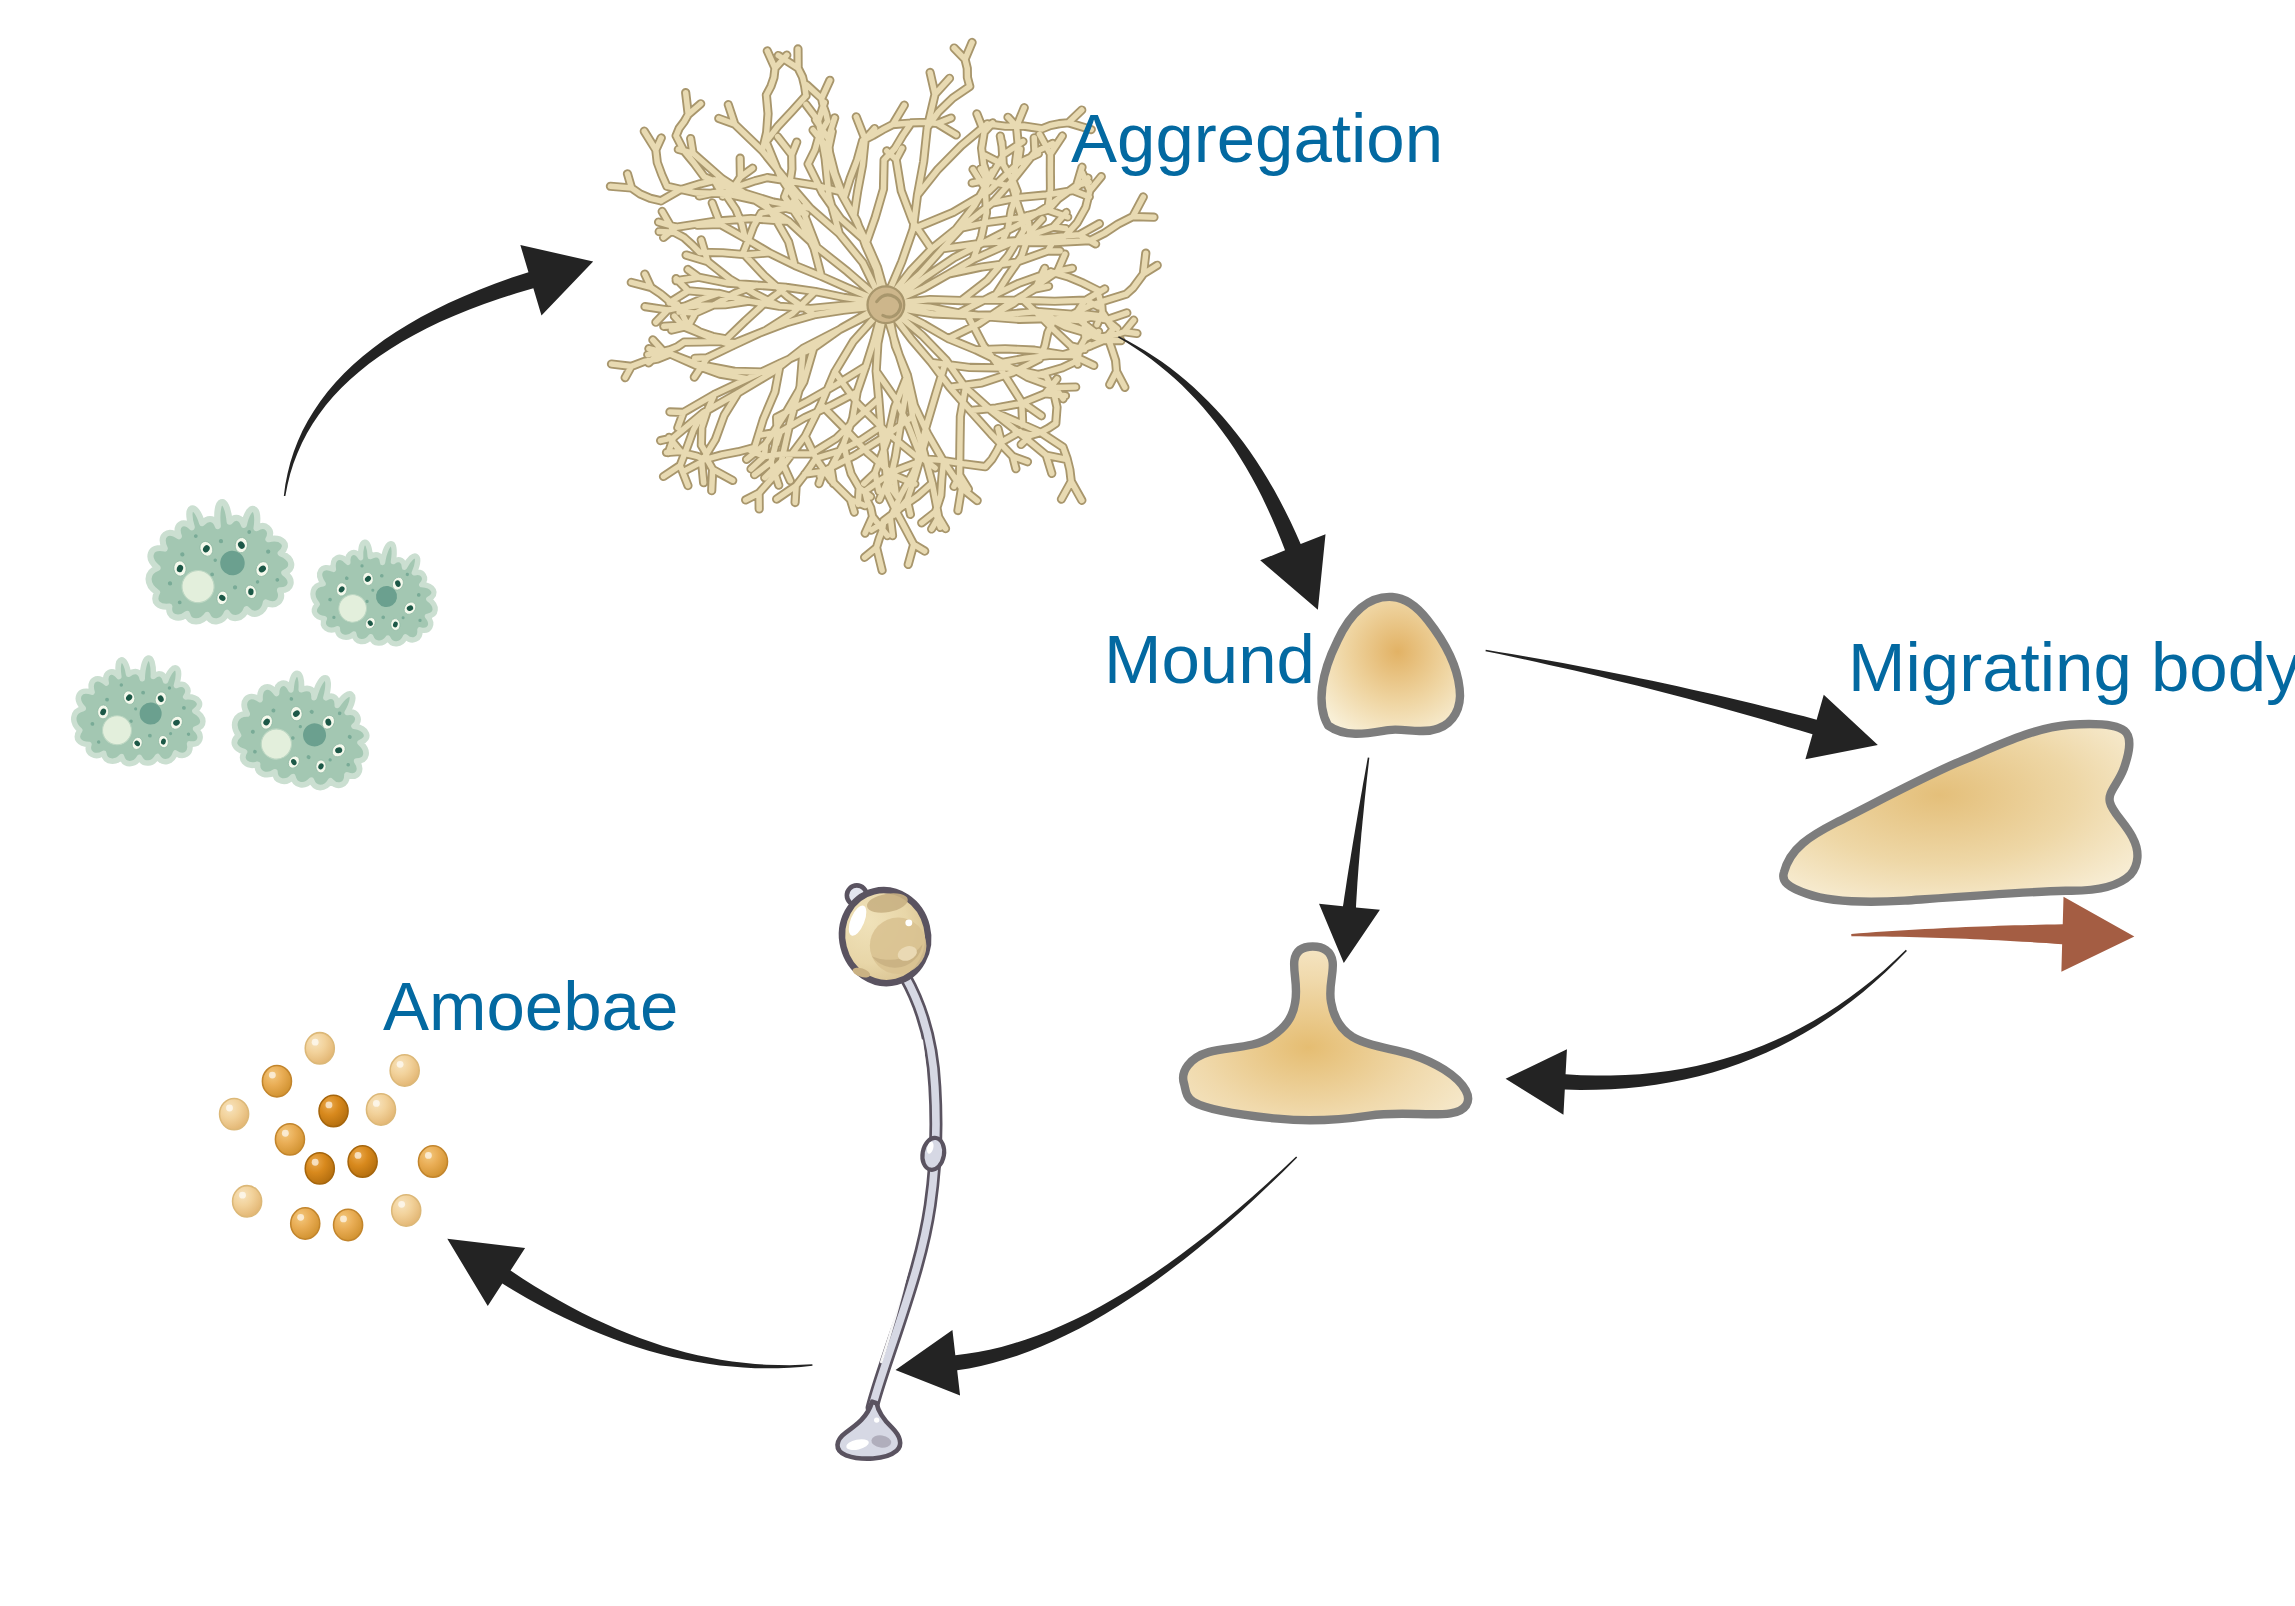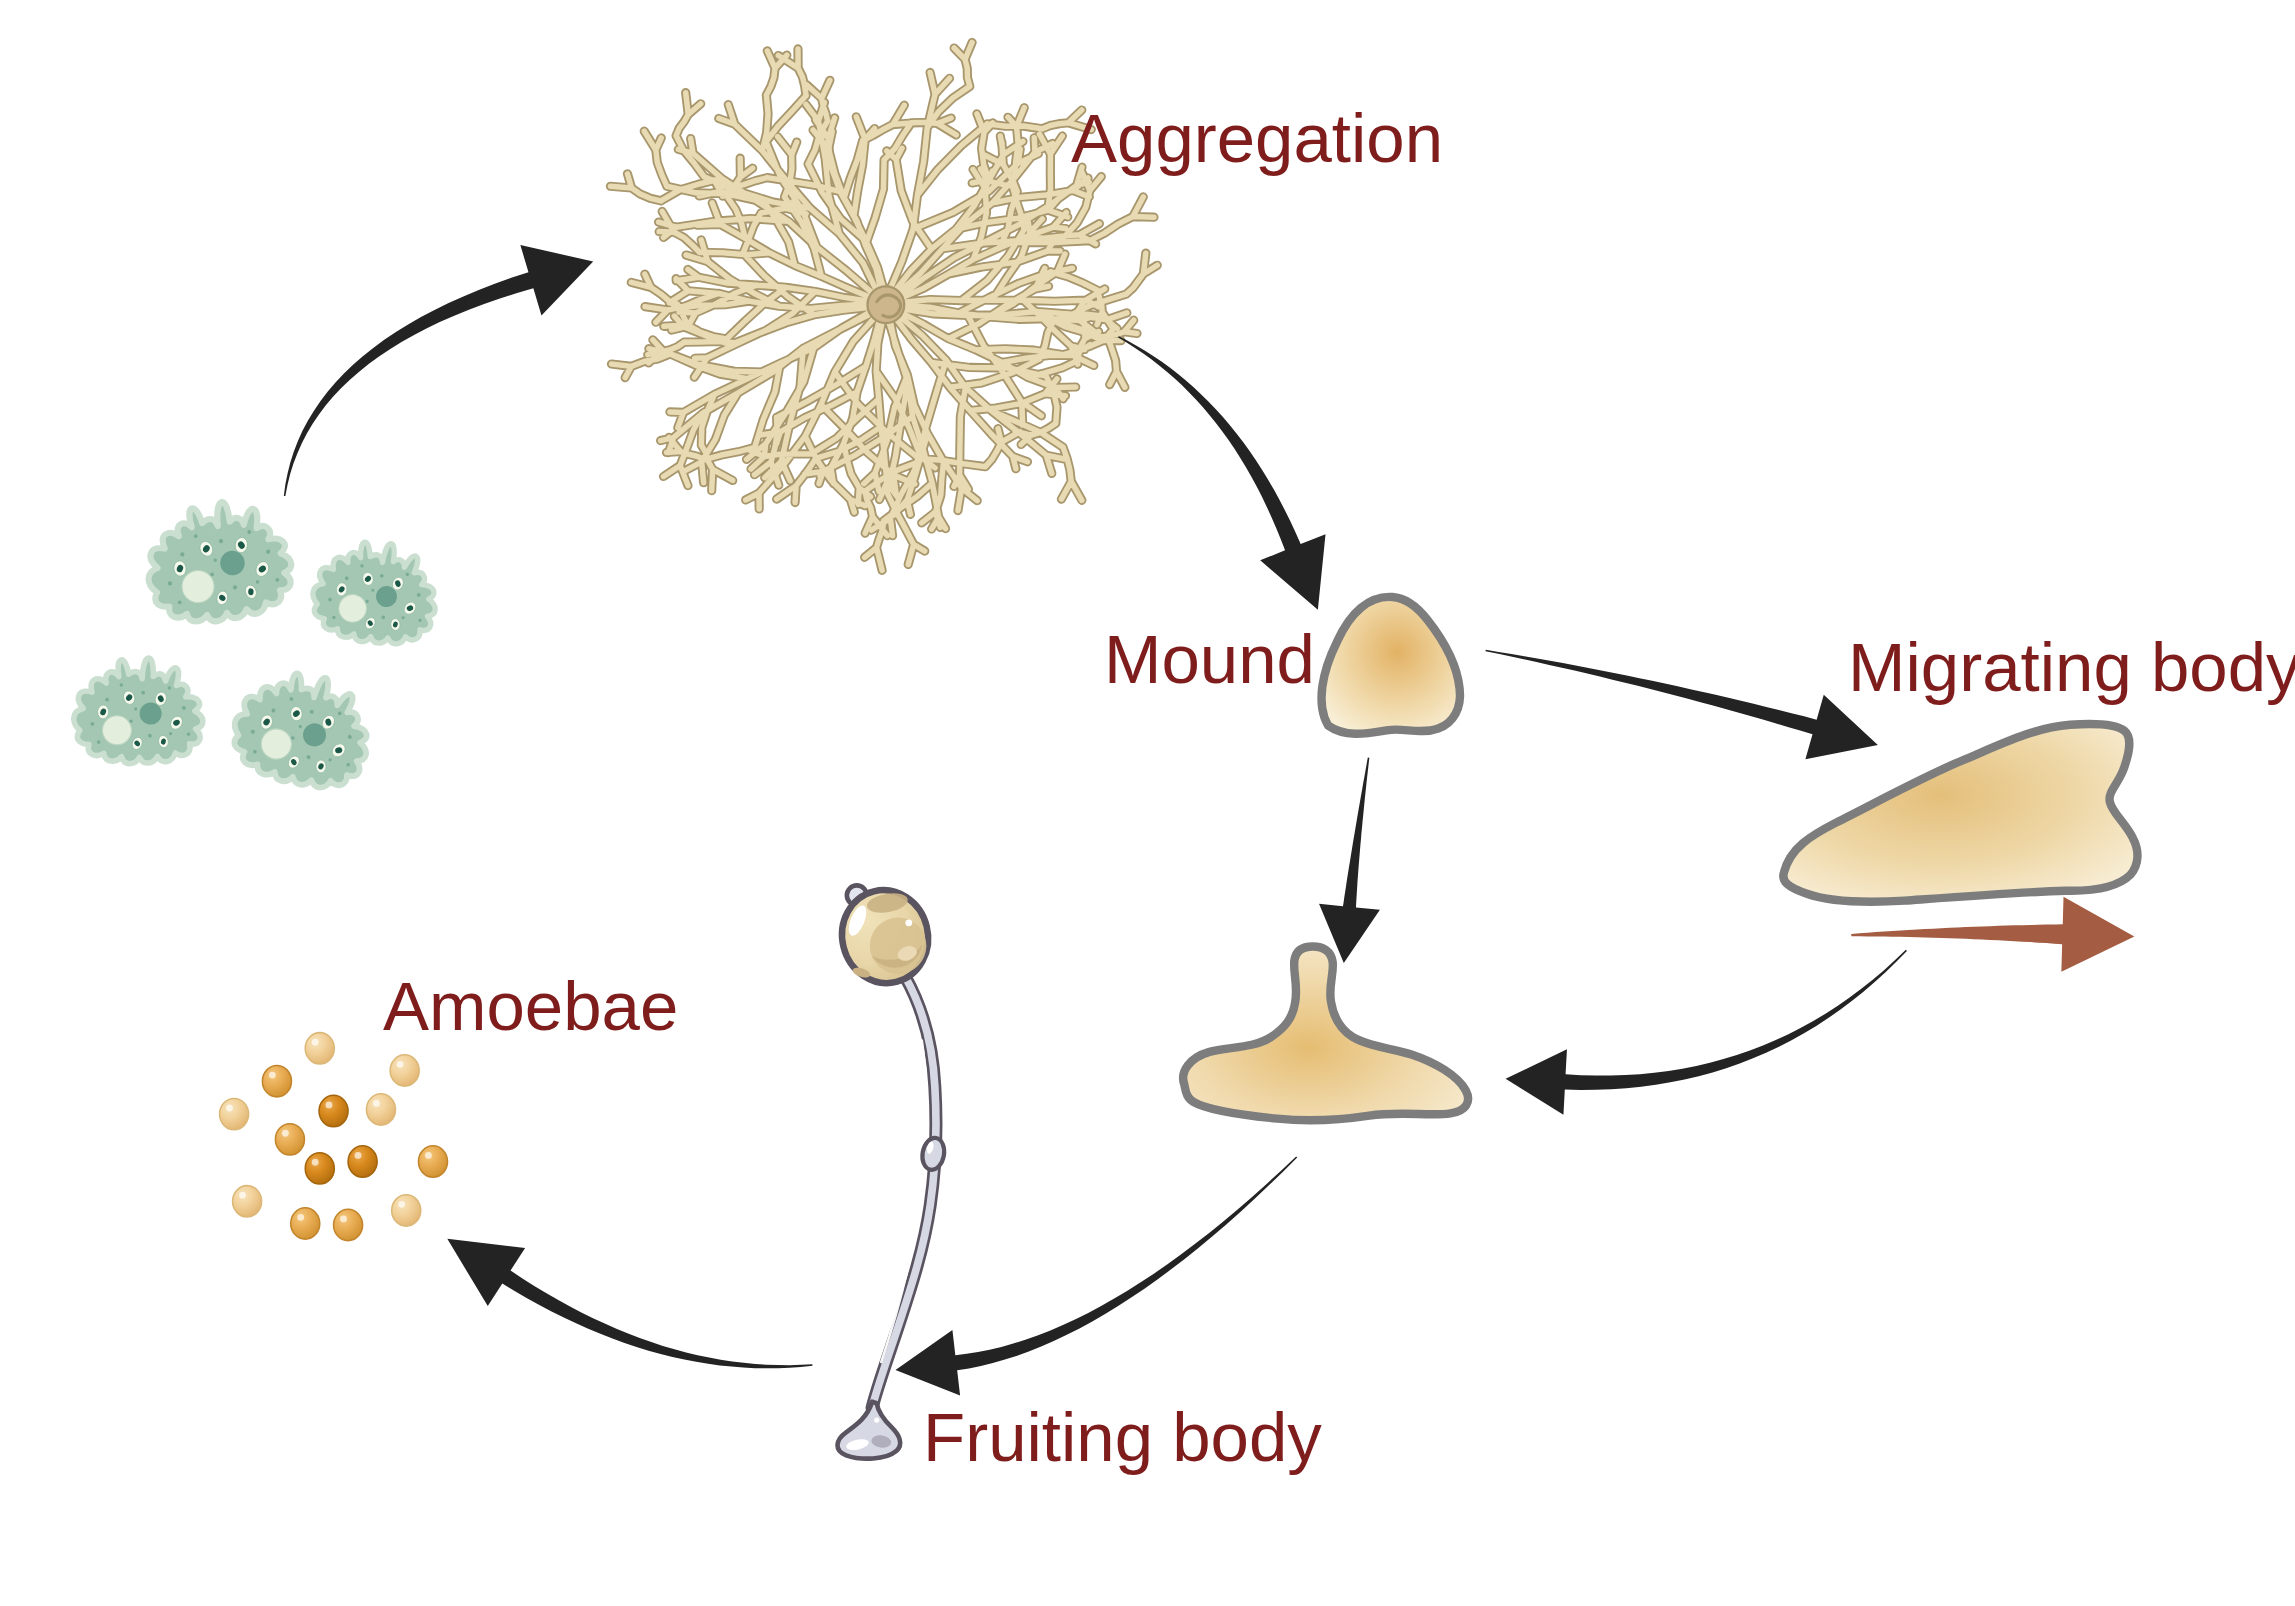--- a/index.html
+++ b/index.html
@@ -1,21 +1,21 @@
 <!DOCTYPE html>
 <html style="font-size:12.2px"><head>
 <meta charset="utf-8">
 <style>
   html,body{margin:0;padding:0;background:#ffffff;}
   body{width:2295px;height:1607px;overflow:hidden;position:relative;
        font-family:"Liberation Sans",sans-serif;}
   #canvas{position:absolute;left:0;top:0;width:2295px;height:1607px;}
   svg{position:absolute;left:0;top:0;}
   .label{position:absolute;font:69px/1.1 "Liberation Sans",sans-serif;
-         color:#7f1d1d;white-space:nowrap;user-select:none;}
+         color:#0369a1;white-space:nowrap;user-select:none;}
 </style>
 </head>
 <body>
 
 <div id="canvas">
 <svg id="scene" width="2295" height="1607" viewBox="0 0 3000 2100">
   <defs>
     <radialGradient id="gradMound" cx="55%" cy="40%" r="68%">
       <stop offset="0%" stop-color="#e2b265"></stop>
       <stop offset="55%" stop-color="#efd5a2"></stop>
@@ -229,16 +229,15 @@
         <path d="M2491.3,1241.3L2476.9,1255.0L2462.4,1268.2L2447.6,1280.7L2432.6,1292.6L2417.3,1304.0L2401.9,1314.7L2386.2,1324.8L2370.3,1334.3L2354.2,1343.2L2337.8,1351.5L2321.3,1359.2L2304.5,1366.3L2287.5,1372.9L2270.3,1378.8L2252.9,1384.1L2235.2,1388.9L2217.4,1393.0L2199.3,1396.6L2181.0,1399.6L2162.4,1402.0L2143.7,1403.8L2124.7,1405.0L2105.5,1405.6L2086.1,1405.7L2066.4,1405.1L2046.5,1404.0L2048.3,1371.1L1968.1,1409.9L2043.7,1456.9L2045.5,1424.0L2066.0,1424.4L2086.2,1424.3L2106.2,1423.5L2125.9,1422.2L2145.3,1420.2L2164.5,1417.7L2183.4,1414.5L2202.1,1410.8L2220.5,1406.4L2238.7,1401.5L2256.5,1396.0L2274.1,1389.8L2291.5,1383.1L2308.6,1375.8L2325.4,1367.9L2341.9,1359.5L2358.2,1350.4L2374.2,1340.8L2389.9,1330.5L2405.4,1319.7L2420.6,1308.3L2435.5,1296.4L2450.2,1283.8L2464.7,1270.7L2478.8,1257.0L2492.7,1242.7Z" fill="#232323"></path>
         <path d="M1694.3,1511.3L1674.9,1529.6L1655.7,1547.3L1636.7,1564.3L1617.8,1580.6L1599.1,1596.3L1580.6,1611.3L1562.2,1625.6L1544.1,1639.3L1526.1,1652.3L1508.3,1664.6L1490.6,1676.2L1473.2,1687.2L1455.9,1697.5L1438.8,1707.2L1421.9,1716.2L1405.2,1724.5L1388.7,1732.1L1372.3,1739.1L1356.2,1745.4L1340.3,1751.1L1324.5,1756.0L1309.0,1760.4L1293.6,1764.0L1278.5,1767.0L1263.6,1769.4L1248.8,1771.1L1245.0,1738.3L1170.6,1790.4L1255.0,1823.7L1251.2,1790.9L1266.6,1788.4L1282.2,1785.3L1297.8,1781.4L1313.6,1776.9L1329.6,1771.8L1345.6,1766.0L1361.8,1759.5L1378.1,1752.4L1394.5,1744.6L1411.1,1736.2L1427.8,1727.1L1444.6,1717.3L1461.6,1707.0L1478.7,1695.9L1496.0,1684.2L1513.4,1671.9L1530.9,1658.9L1548.6,1645.3L1566.5,1631.0L1584.5,1616.0L1602.6,1600.5L1621.0,1584.2L1639.4,1567.3L1658.0,1549.8L1676.8,1531.6L1695.7,1512.7Z" fill="#232323"></path>
         <path d="M1061.9,1783.0L1047.0,1783.8L1032.0,1784.2L1017.1,1784.1L1002.1,1783.6L987.1,1782.6L972.1,1781.2L957.1,1779.3L942.0,1777.1L927.0,1774.3L911.9,1771.1L896.8,1767.5L881.7,1763.5L866.5,1759.0L851.4,1754.0L836.2,1748.7L821.0,1742.8L805.7,1736.6L790.5,1729.9L775.2,1722.8L759.9,1715.2L744.5,1707.2L729.2,1698.8L713.8,1689.9L698.4,1680.6L682.9,1670.8L667.4,1660.6L686.4,1631.2L584.7,1619.1L637.6,1706.8L656.6,1677.4L672.7,1687.2L688.9,1696.6L705.0,1705.5L721.0,1713.9L737.0,1721.9L753.0,1729.5L768.9,1736.6L784.8,1743.2L800.6,1749.4L816.4,1755.1L832.1,1760.4L847.8,1765.2L863.5,1769.5L879.1,1773.4L894.6,1776.9L910.1,1779.9L925.6,1782.4L940.9,1784.5L956.3,1786.1L971.6,1787.3L986.8,1788.1L1002.0,1788.3L1017.1,1788.2L1032.1,1787.6L1047.1,1786.5L1062.1,1785.0Z" fill="#232323"></path>
         <path d="M2420.1,1223.5L2430.8,1223.6L2441.6,1223.7L2452.3,1223.8L2463.1,1223.9L2473.8,1224.1L2484.5,1224.3L2495.2,1224.6L2505.9,1224.8L2516.5,1225.1L2527.2,1225.4L2537.8,1225.7L2548.4,1226.1L2559.0,1226.5L2569.6,1226.9L2580.2,1227.4L2590.8,1227.8L2601.3,1228.3L2611.8,1228.9L2622.4,1229.4L2632.9,1230.0L2643.4,1230.6L2653.8,1231.2L2664.3,1231.9L2674.8,1232.5L2685.2,1233.3L2695.6,1234.0L2694.6,1270.0L2790.0,1223.8L2697.4,1172.0L2696.4,1208.0L2685.9,1208.2L2675.3,1208.3L2664.8,1208.5L2654.3,1208.8L2643.7,1209.0L2633.2,1209.3L2622.6,1209.6L2612.0,1209.9L2601.4,1210.3L2590.8,1210.7L2580.2,1211.1L2569.6,1211.5L2559.0,1212.0L2548.3,1212.5L2537.7,1213.0L2527.0,1213.6L2516.4,1214.1L2505.7,1214.7L2495.0,1215.4L2484.3,1216.0L2473.6,1216.7L2462.9,1217.4L2452.2,1218.1L2441.4,1218.9L2430.7,1219.7L2419.9,1220.5Z" fill="#a45d43"></path>
       </g>
 </svg>
 
 <div class="label" style="left:1071px;top:101px">Aggregation</div>
 <div class="label" style="left:1104px;top:622px">Mound</div>
 <div class="label" style="left:1848px;top:630px">Migrating body</div>
-<div class="label" style="left:923px;top:1400px">Fruiting body</div>
 <div class="label" style="left:383px;top:969px">Amoebae</div>
 </div>
 
 
 </body></html>

